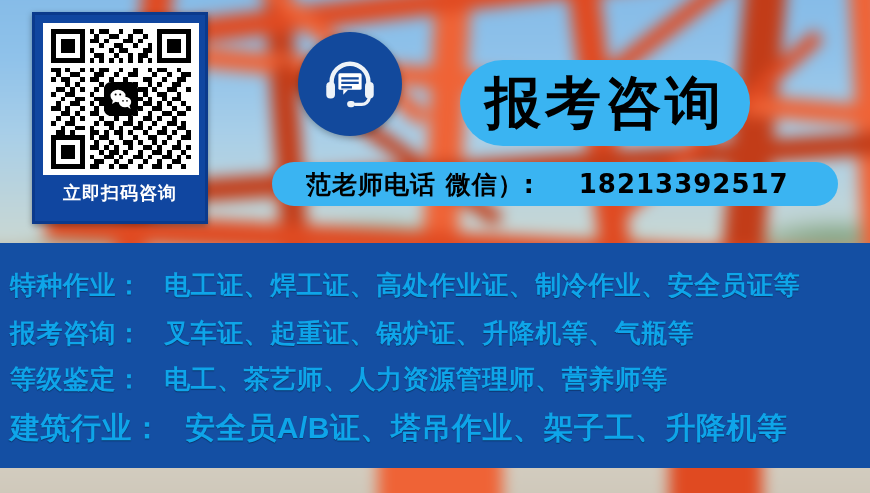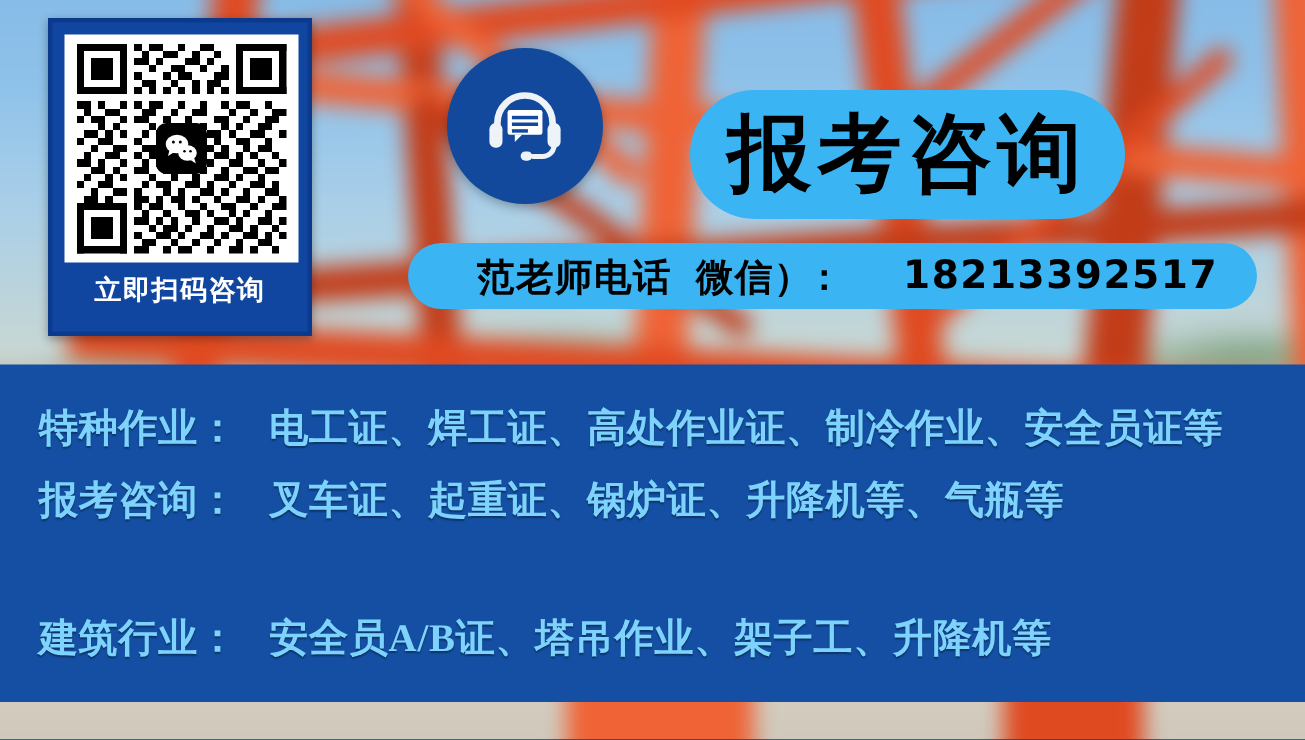--- a/index.html
+++ b/index.html
@@ -44,31 +44,31 @@
   }
   .steel.dark{background:#c23c18;}
   .steel.light{background:#ef6336;}
 
   
   .info-panel{
     position:absolute;left:0;top:243px;width:870px;height:225px;
     background:#144fa3;
   }
   .info-line{
-    position:absolute;left:26px;white-space:nowrap;
-    color:#7dd3fc;font-weight:bold;
-    font-family:Liberation Serif, serif;
+    position:absolute;left:10px;white-space:nowrap;
+    color:#0ea5e9;font-weight:bold;
+    font-family:Liberation Sans, sans-serif;
     letter-spacing:0.5px;
     text-shadow:0 1px 1px rgba(0,0,0,0.35);
   }
   .info-line .lead{margin-right:14px;}
   #line0{top:268px;font-size:26px;}
   #line1{top:316px;font-size:26px;}
   #line2{top:362px;font-size:26px;}
-  #line3{top:408px;font-size:26px;}
+  #line3{top:408px;font-size:30px;}
 
   
   .qr-card{
     position:absolute;left:32px;top:12px;width:176px;height:212px;
     background:#1046a0;border:3px solid #0b3a8c;box-sizing:border-box;
     box-shadow:0 2px 6px rgba(0,0,0,.35);
   }
   .qr-inner{
     position:absolute;left:8px;top:8px;width:156px;height:152px;
     background:#ffffff;display:flex;align-items:center;justify-content:center;
@@ -111,21 +111,21 @@
   }
   #phone-pill{
     left:272px;top:162px;width:566px;height:44px;
     justify-content:flex-start;
   }
   #phone-pill .ptxt{
     color:#000000;font-weight:bold;font-size:25px;
     font-family:"DejaVu Sans","Liberation Sans",sans-serif;
     white-space:nowrap;
   }
-  #phone-pill .plabel{margin-left:46px;letter-spacing:1px;font-family:Liberation Mono, monospace;}
+  #phone-pill .plabel{margin-left:34px;letter-spacing:1px;}
   #phone-pill .pnum{margin-left:44px;letter-spacing:1px;font-size:26px;text-align:right;}
 </style>
 </head>
 <body>
 
 <div id="poster">
 
   <div class="photo">
     <div class="layer">
       <div class="sky"></div>
@@ -427,18 +427,22 @@
   <div class="info-panel"></div>
 
   <div class="info-line" id="line0">
     <span class="lead">特种作业：</span>
     <span>电工证、焊工证、高处作业证、制冷作业、安全员证等</span>
   </div>
   <div class="info-line" id="line1">
     <span class="lead">报考咨询：</span>
     <span>叉车证、起重证、锅炉证、升降机等、气瓶等</span>
   </div>
+  <div class="info-line" id="line2">
+    <span class="lead">等级鉴定：</span>
+    <span>电工、茶艺师、人力资源管理师、营养师等</span>
+  </div>
   <div class="info-line" id="line3">
     <span class="lead">建筑行业：</span>
     <span>安全员A/B证、塔吊作业、架子工、升降机等</span>
   </div>
 
 </div>
 
 </body></html>

